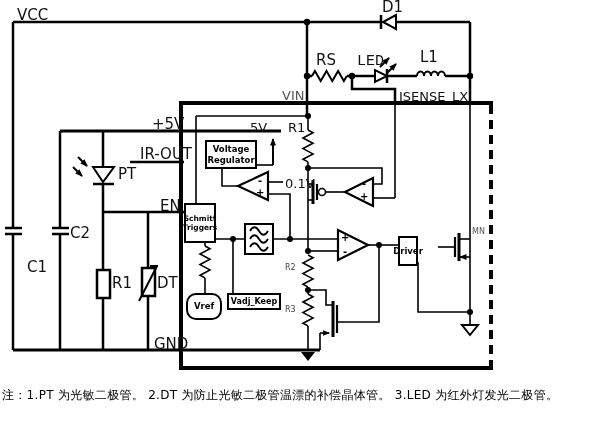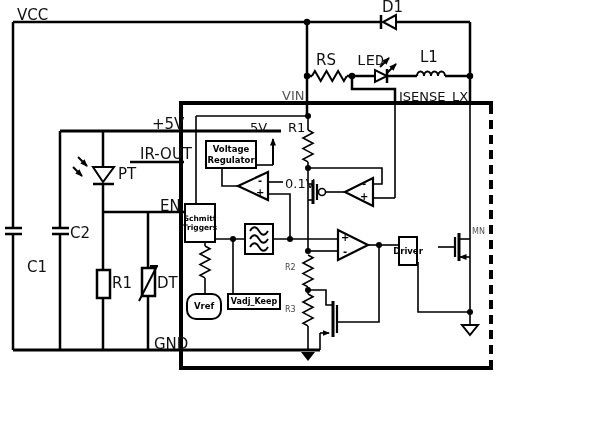--- a/index.html
+++ b/index.html
@@ -238,13 +238,14 @@
   <span class="lbl xs gray2" style="left:285px;top:306px;">R3</span>
   <span class="lbl xs gray" style="left:472px;top:228px;">MN</span>
 
   <span class="lbl sign" style="left:258px;top:176px;">-</span>
   <span class="lbl sign" style="left:256px;top:188px;">+</span>
   <span class="lbl sign" style="left:362px;top:179px;">-</span>
   <span class="lbl sign" style="left:360px;top:192px;">+</span>
   <span class="lbl sign" style="left:341px;top:233px;">+</span>
   <span class="lbl sign" style="left:343px;top:247px;">-</span>
 
+  <div class="note">注：1.PT 为光敏二极管。  2.DT 为防止光敏二极管温漂的补偿晶体管。  3.LED 为红外灯发光二极管。</div>
 </div>
 
 </body></html>

